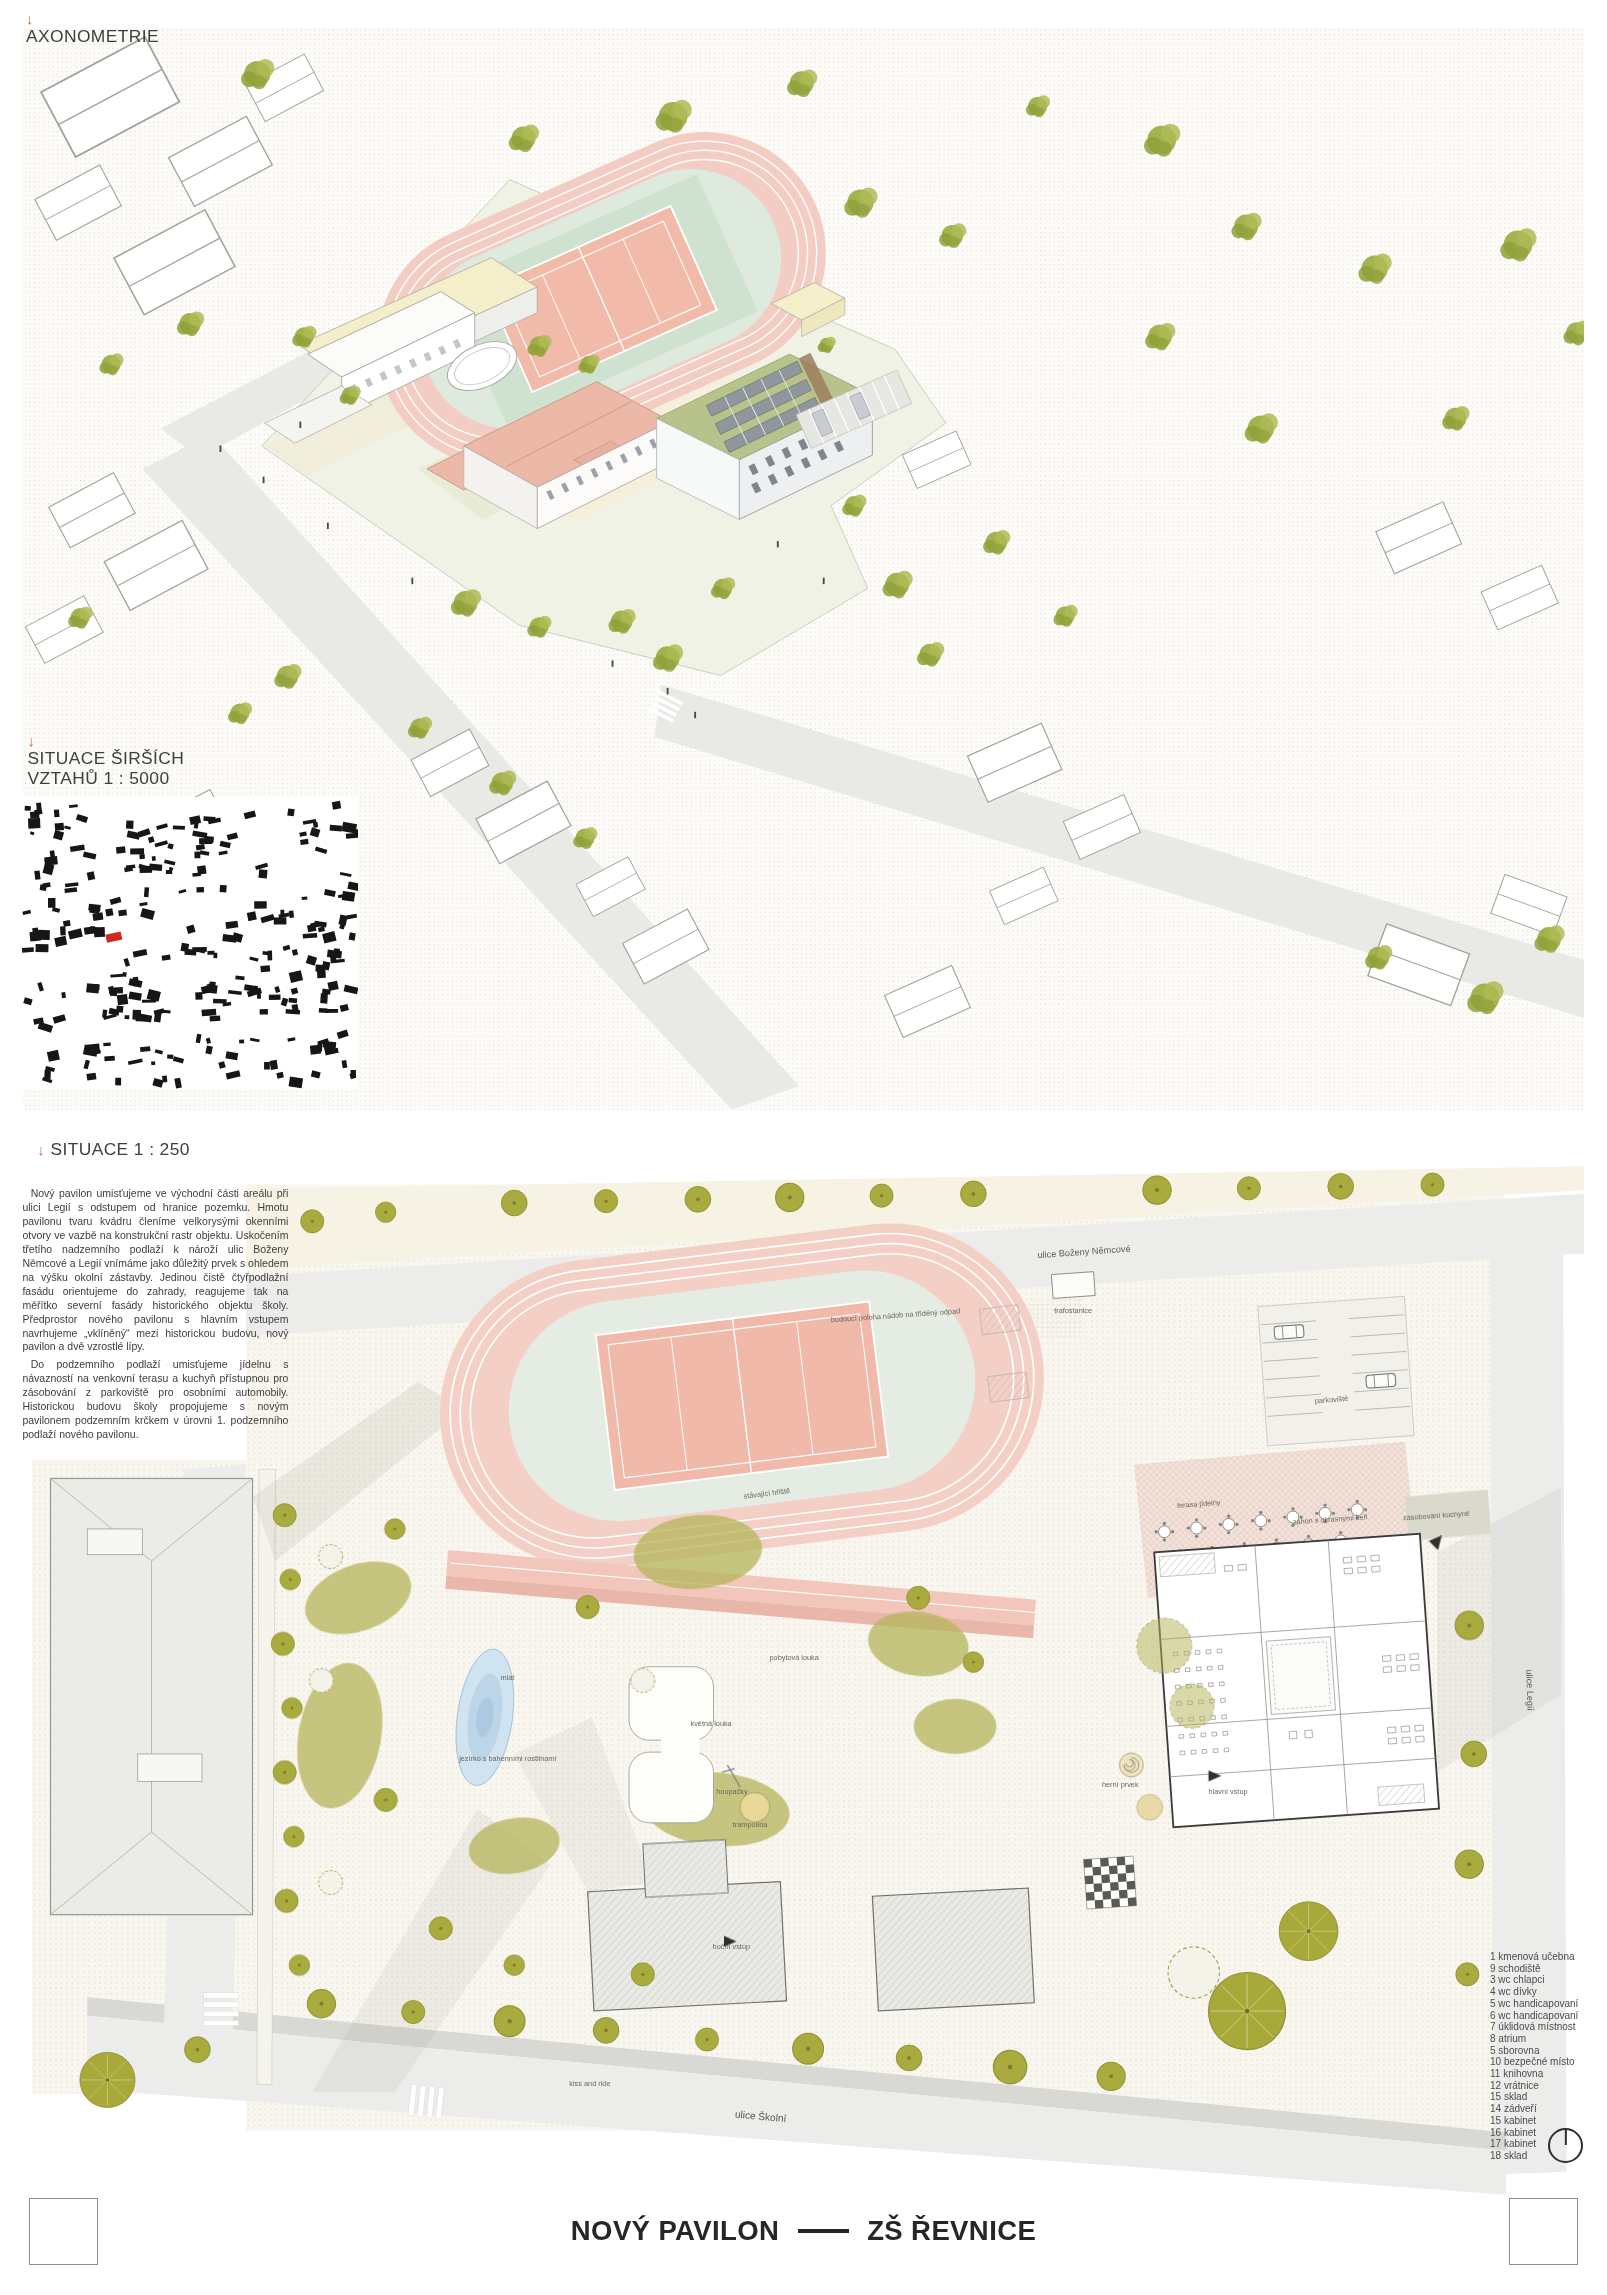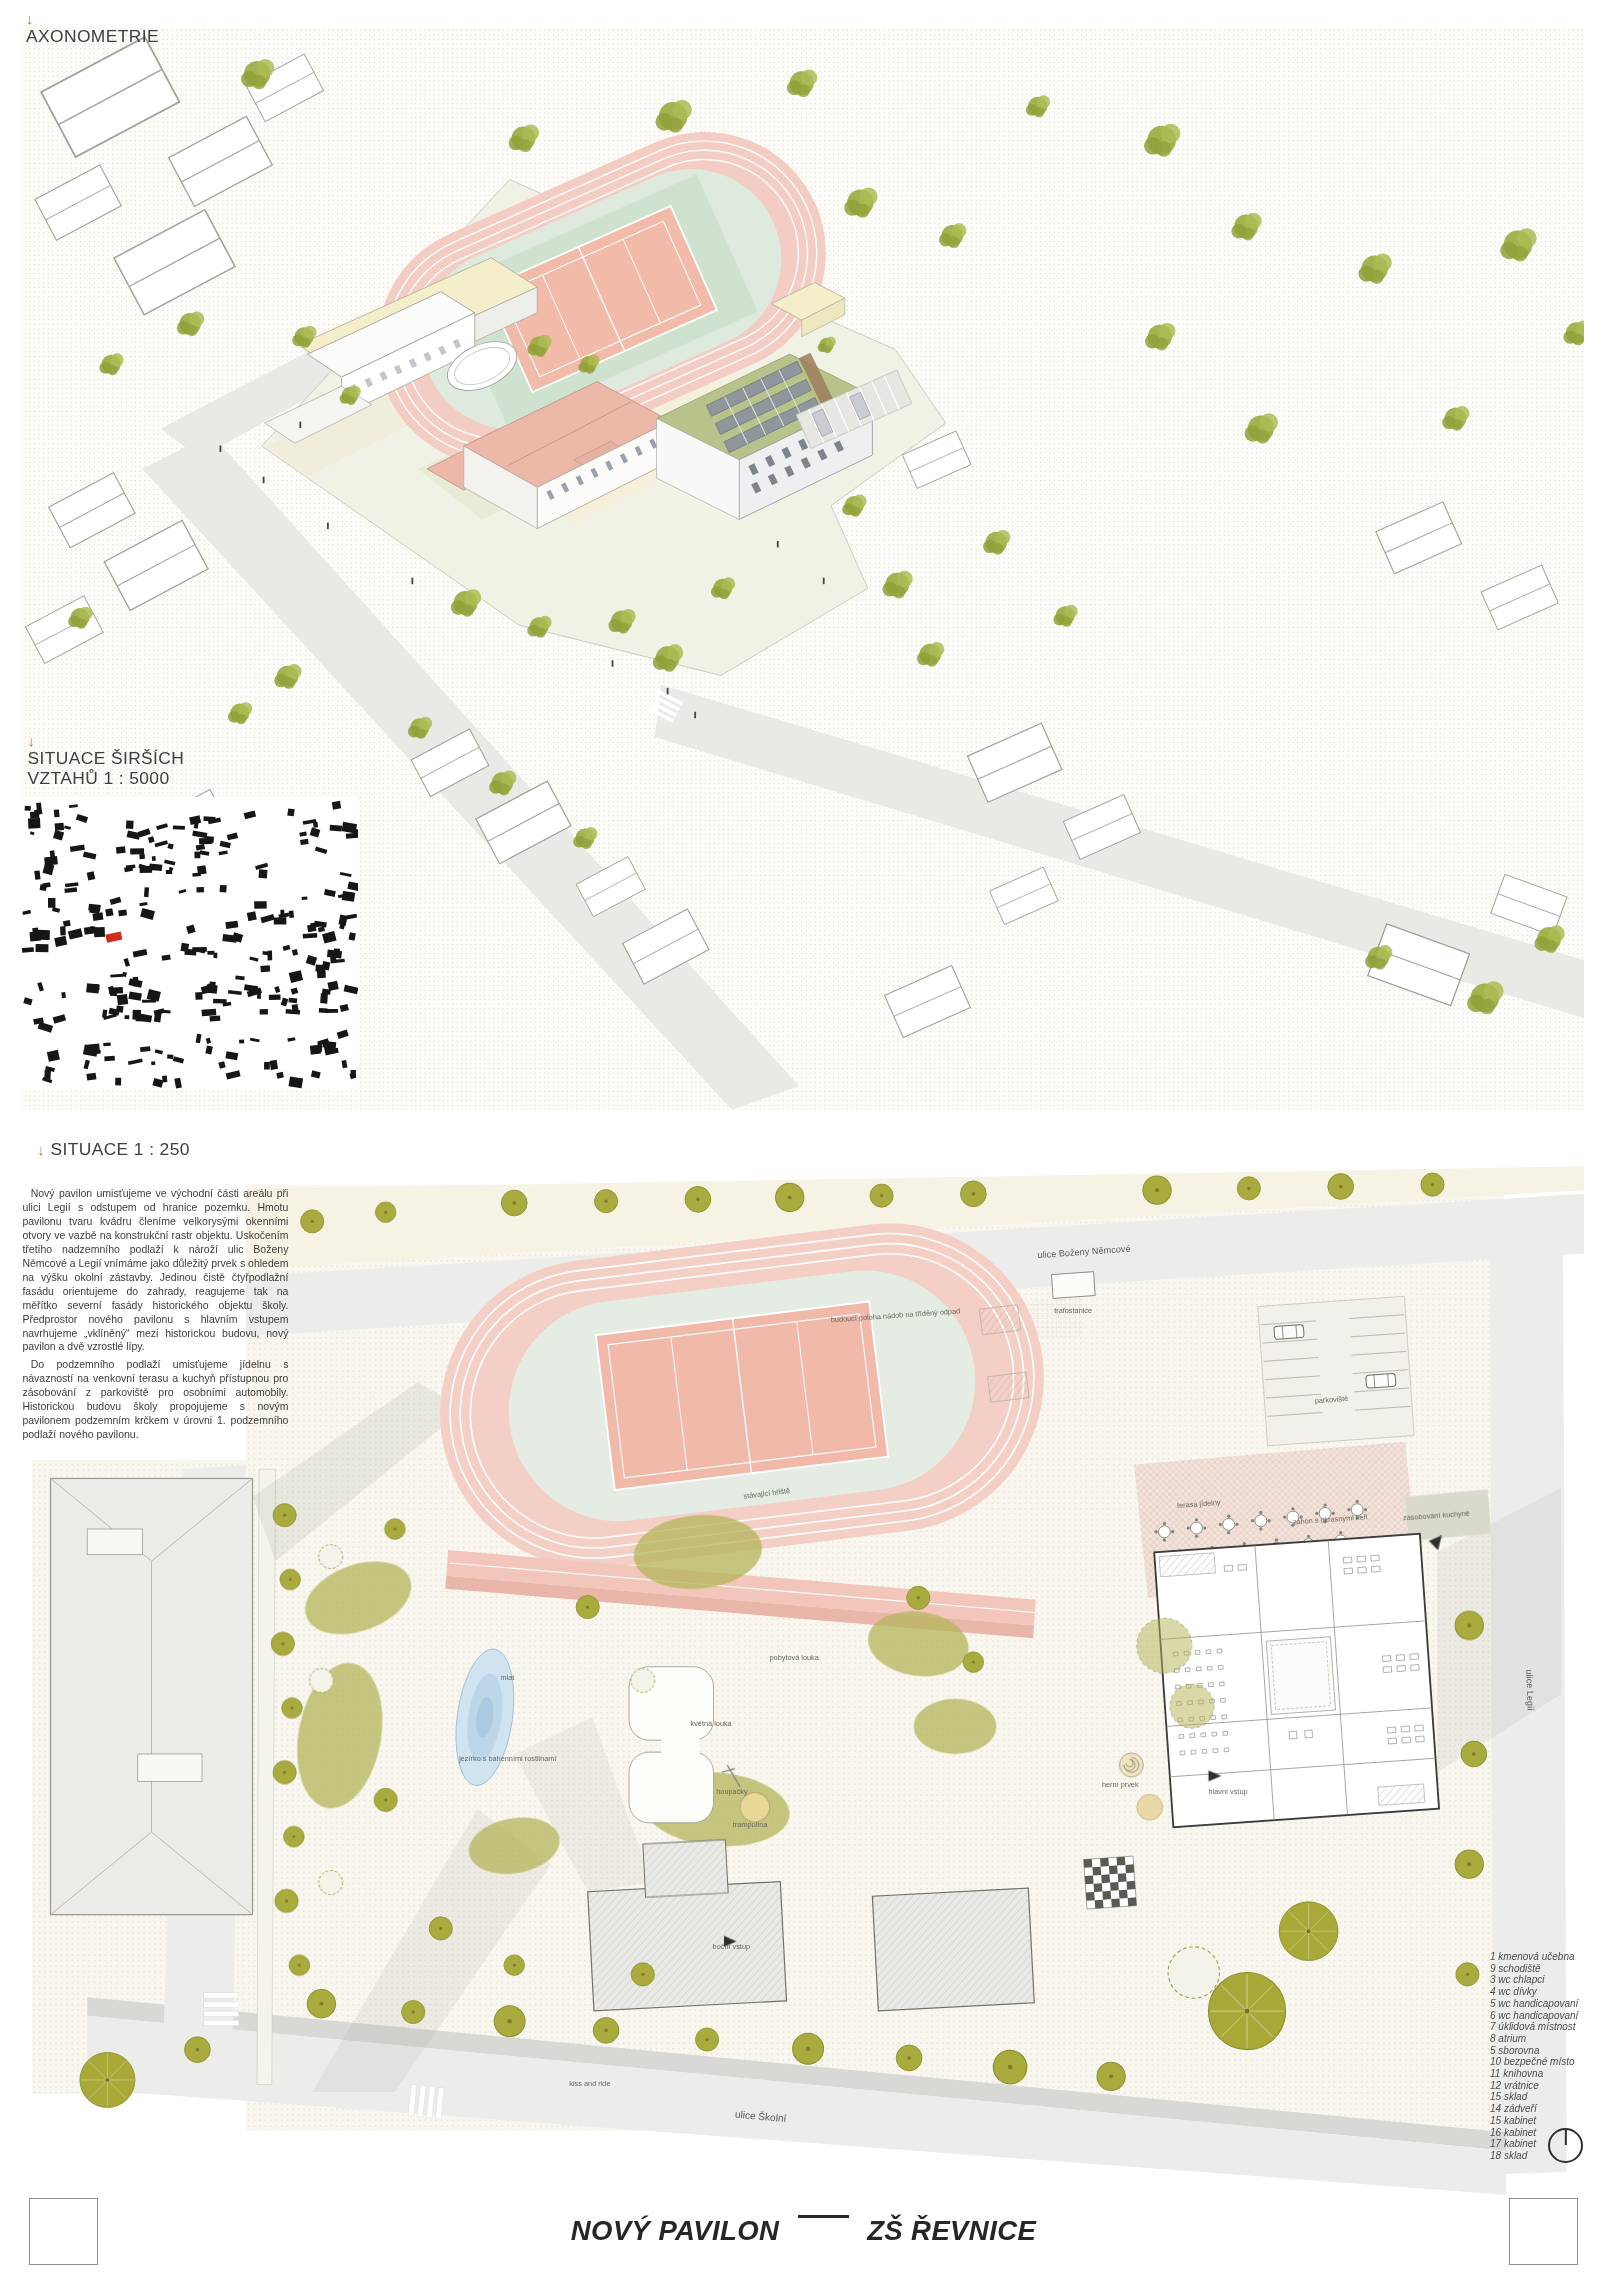--- a/index.html
+++ b/index.html
@@ -11,27 +11,27 @@
           background-size:4.6px 4.6px;}
   .sec-label{position:absolute;font-size:17.4px;letter-spacing:0.4px;color:#3e3e3e;line-height:1.15;z-index:5;}
   .arrow{color:#c4713f;font-size:14.7px;font-weight:bold;display:block;line-height:.9;}
   .arrow-inline{color:#c4713f;font-size:14.7px;font-weight:bold;margin-right:5.5px;}
   .axo-svg{position:absolute;left:23px;top:27.5px;z-index:1;}
   .map-wrap{position:absolute;left:18.4px;top:797px;width:340px;height:292px;background:#fff;z-index:4;}
   .desc{position:absolute;left:18.4px;top:1183px;width:274px;font-size:10.5px;line-height:1.33;
         text-align:justify;color:#3c3c3c;z-index:6;}
   .desc p{margin:4px;text-indent:8.3px;}
   .plan-svg{position:absolute;left:0;top:1166px;z-index:1;}
-  .legend{position:absolute;left:1490px;top:1951px;font-size:10px;line-height:11.7px;color:#4b4b4b;z-index:6;font-style:italic;}
+  .legend{position:absolute;left:1490px;top:1951px;font-size:10px;line-height:11.7px;color:#4b4b4b;z-index:6;}
   .compass{position:absolute;left:1548px;top:2128px;width:35px;height:35px;border:2.3px solid #2f2f2f;
            border-radius:50%;box-sizing:border-box;z-index:6;}
   .compass .tick{position:absolute;left:50%;top:-0.9px;width:2.3px;height:15.6px;background:#2f2f2f;transform:translateX(-50%);}
   .corner-box{position:absolute;width:69px;height:67px;border:1.4px solid #8e8e86;background:#fff;box-sizing:border-box;z-index:6;}
   .footer-title{position:absolute;left:0;top:2215px;width:1607px;display:flex;justify-content:center;
-                align-items:flex-start;gap:18.4px;z-index:6;font-style:italic;}
+                align-items:center;gap:18.4px;z-index:6;}
   .footer-title .t{font-size:27.5px;font-weight:bold;color:#262626;letter-spacing:0.4px;}
   .footer-title .dash{width:51px;height:3.2px;background:#262626;}
   text{font-family:"Liberation Sans",sans-serif;}
   .lbl{font-size:8px;fill:#68685f;}
   .lbl2{font-size:10px;fill:#5c5c55;}
   .lbl3{font-size:11px;fill:#55554e;}
 </style>
 </head>
 <body>
 

